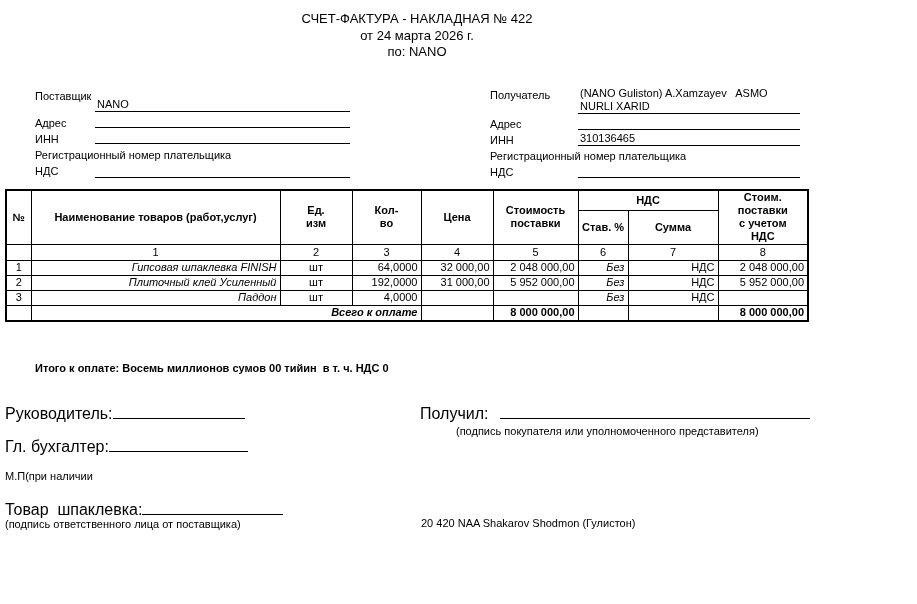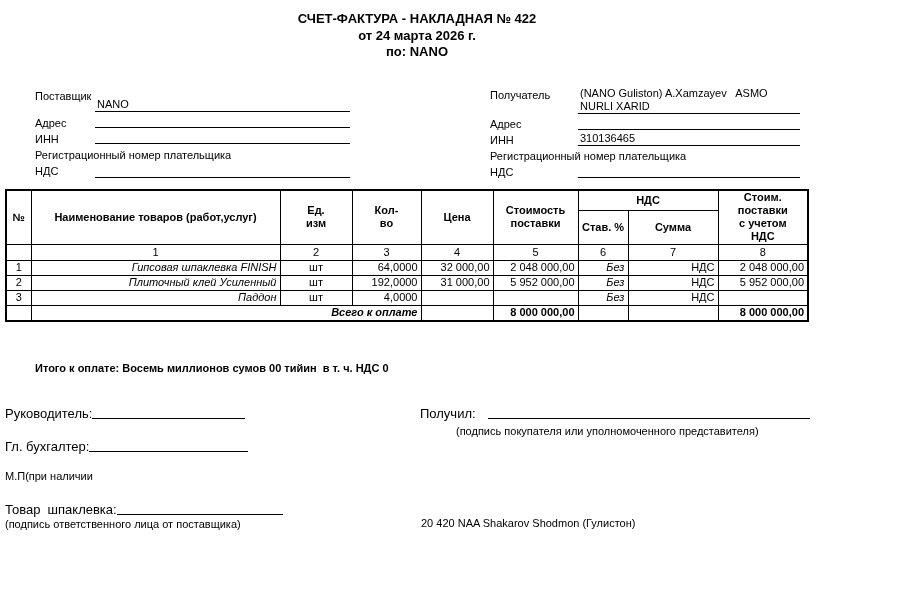--- a/index.html
+++ b/index.html
@@ -2,21 +2,21 @@
 <html><head>
 <meta charset="utf-8">
 <style>
   * { margin:0; padding:0; box-sizing:border-box; }
   html,body { background:#fff; }
   body { font-family:"Liberation Sans","DejaVu Sans",sans-serif; color:#000; }
   .page { position:relative; width:917px; height:604px; background:#fff; overflow:hidden; }
 
   
   .title-block { position:absolute; left:0; top:11px; width:834px; text-align:center;
-                 font-weight:bold; font-size:13px; line-height:16.5px; }
+                 font-weight:normal; font-size:13px; line-height:16.5px; }
 
   
   .abs { position:absolute; font-size:11px; line-height:13px; white-space:pre; }
   .b   { font-weight:bold; }
   .uline { position:absolute; height:0; border-bottom:1px solid #000; }
 
   
   table.tbl { position:absolute; left:5px; top:189px; width:802px;
               border-collapse:collapse; table-layout:fixed;
               font-size:11px; line-height:13px; border:2px solid #000; }
@@ -24,21 +24,21 @@
   .tbl th { font-weight:bold; text-align:center; vertical-align:middle; white-space:pre-line; }
   .tbl td { vertical-align:middle; white-space:nowrap; }
   tr.h1 > th { height:20px; }
   tr.h2 > th { height:34px; }
   tr.nums td { height:16px; text-align:center; }
   tr.item td { height:15px; }
   tr.total td { height:16px; font-weight:bold;margin-left:8px; }
   .c-left { text-align:right;font-style:italic; } .c-center { text-align:center; } .c-right { text-align:right; }
 
   
-  .sigrow { position:absolute; display:flex; font-size:13px; line-height:13px; }
+  .sigrow { position:absolute; display:flex; font-size:16px; line-height:13px; }
   .sigrow .lab { white-space:pre; }
   .sigrow .sigline { flex:1; border-bottom:1px solid #000; margin-bottom:1px; }
   .sigrow .gap { width:12px; }
 </style>
 </head>
 <body>
 
 <div class="page">
 
   <div class="title-block">

